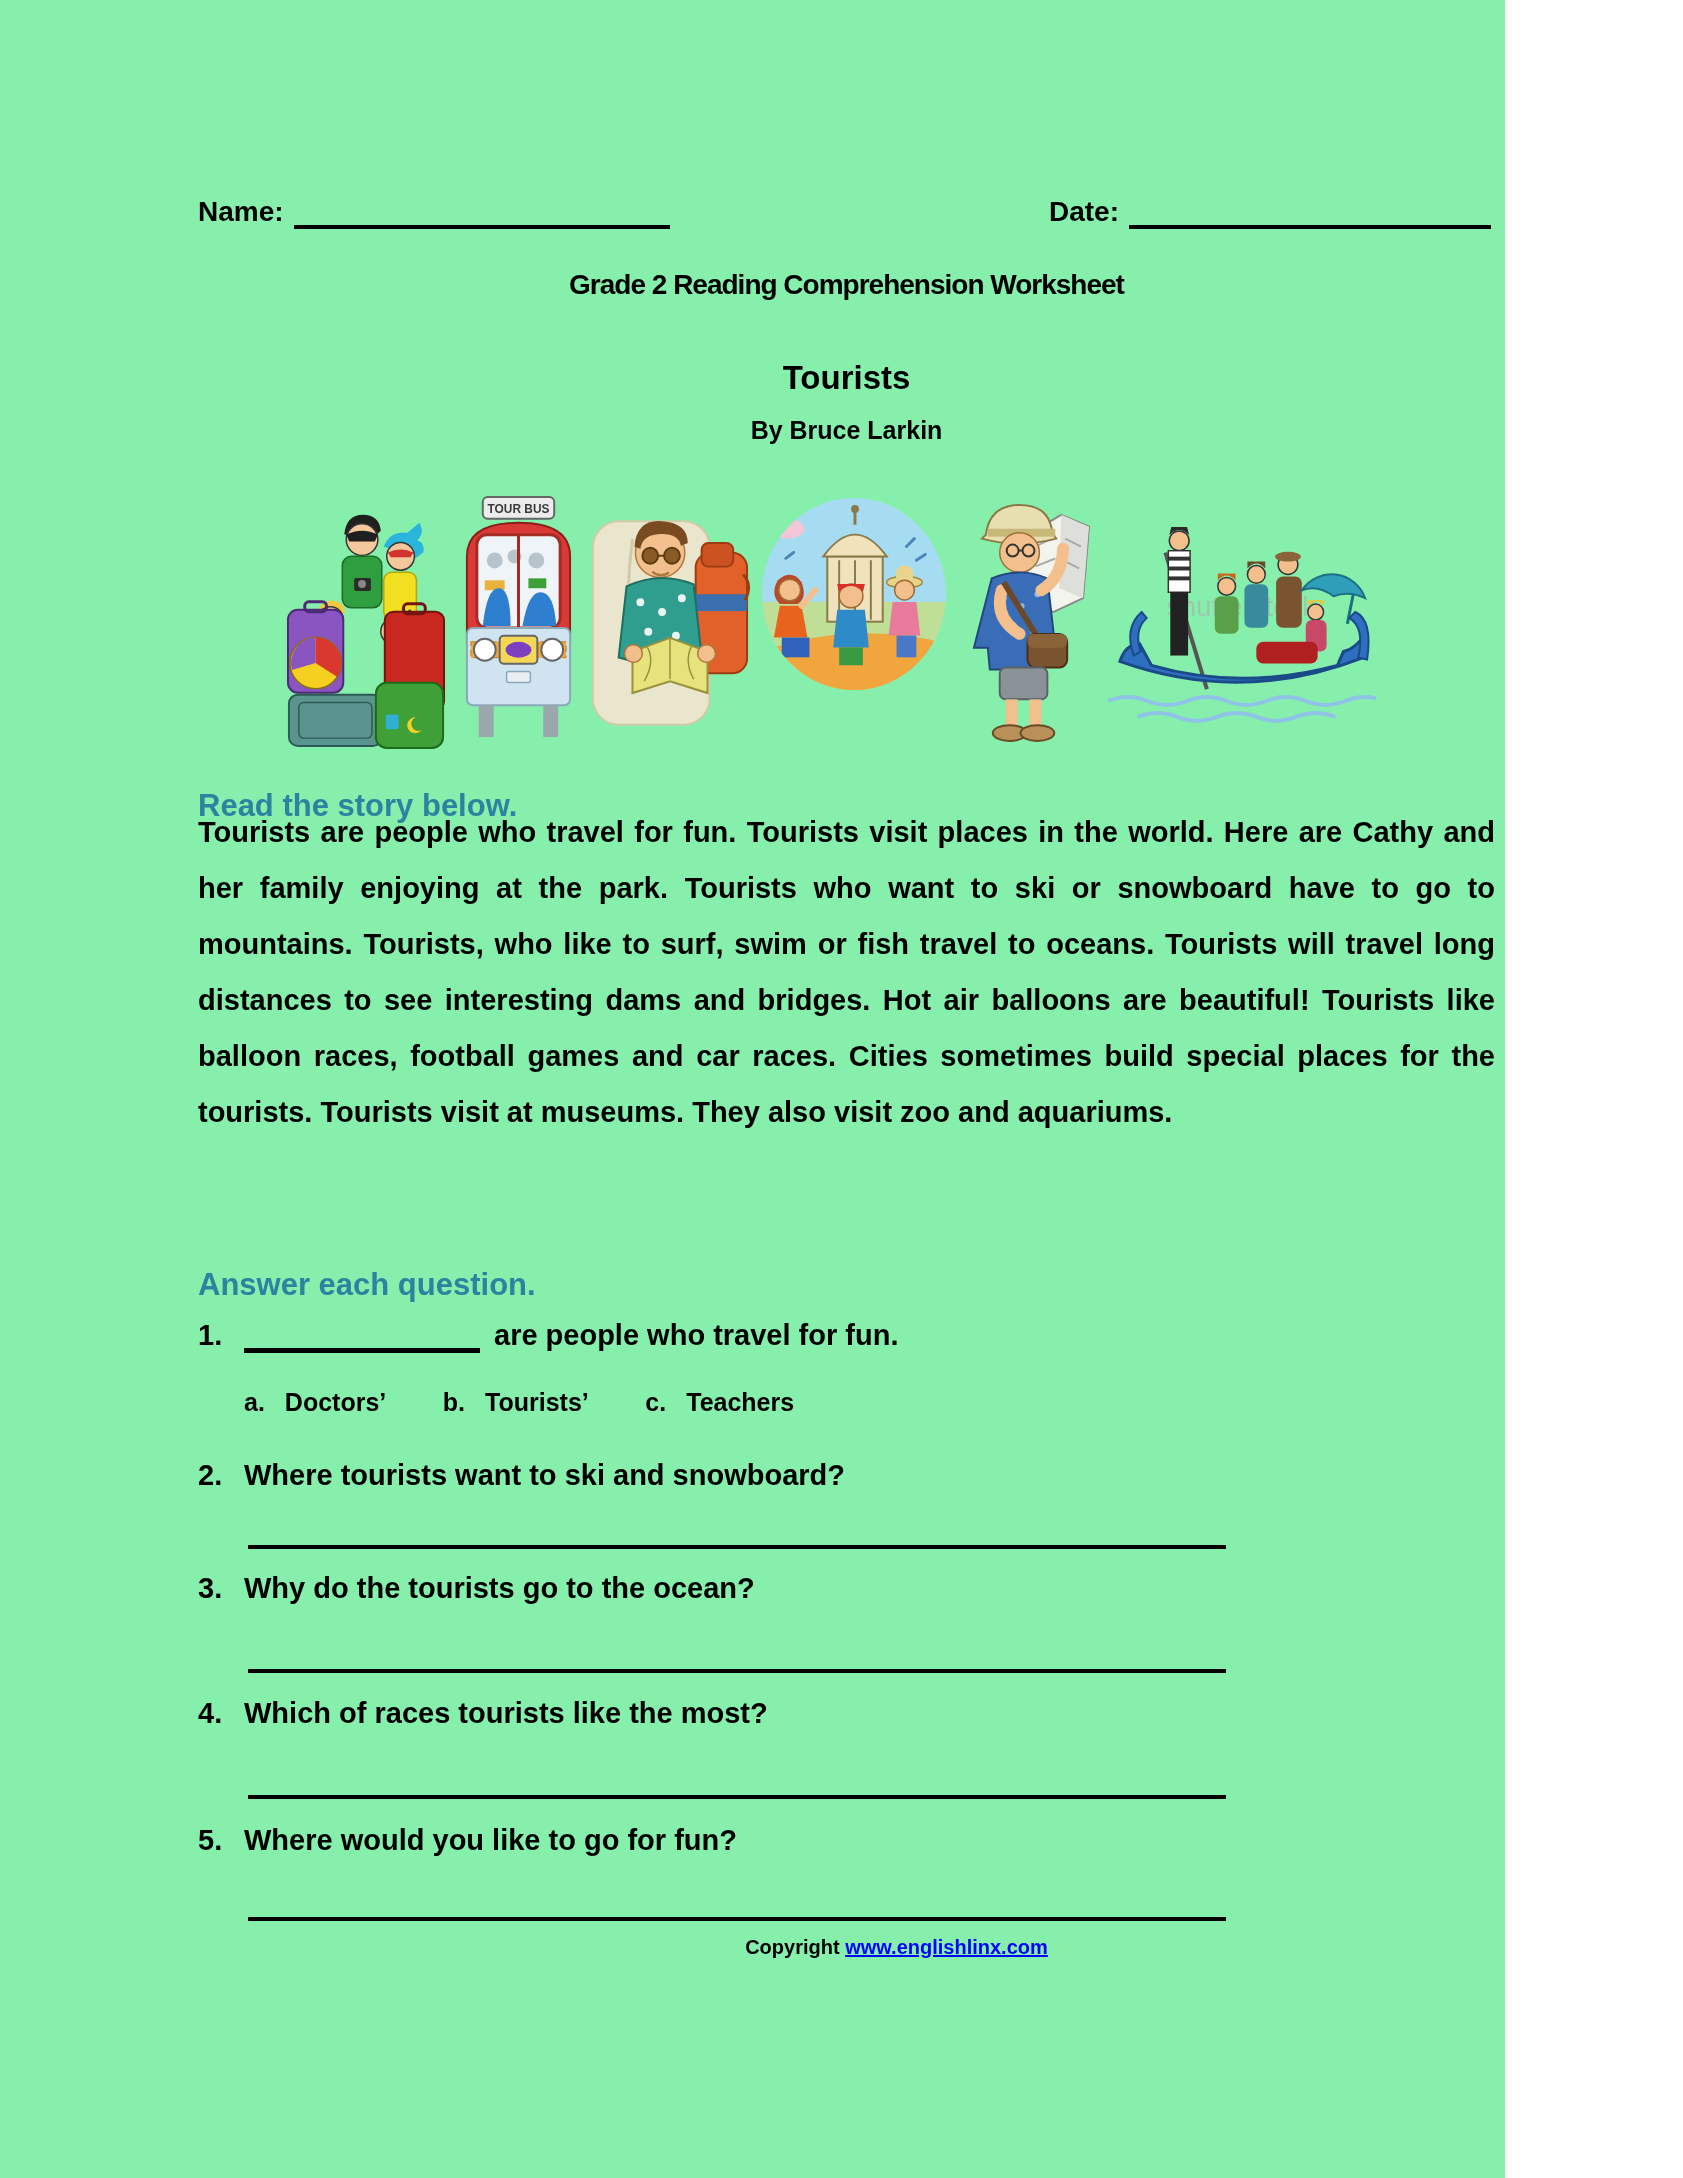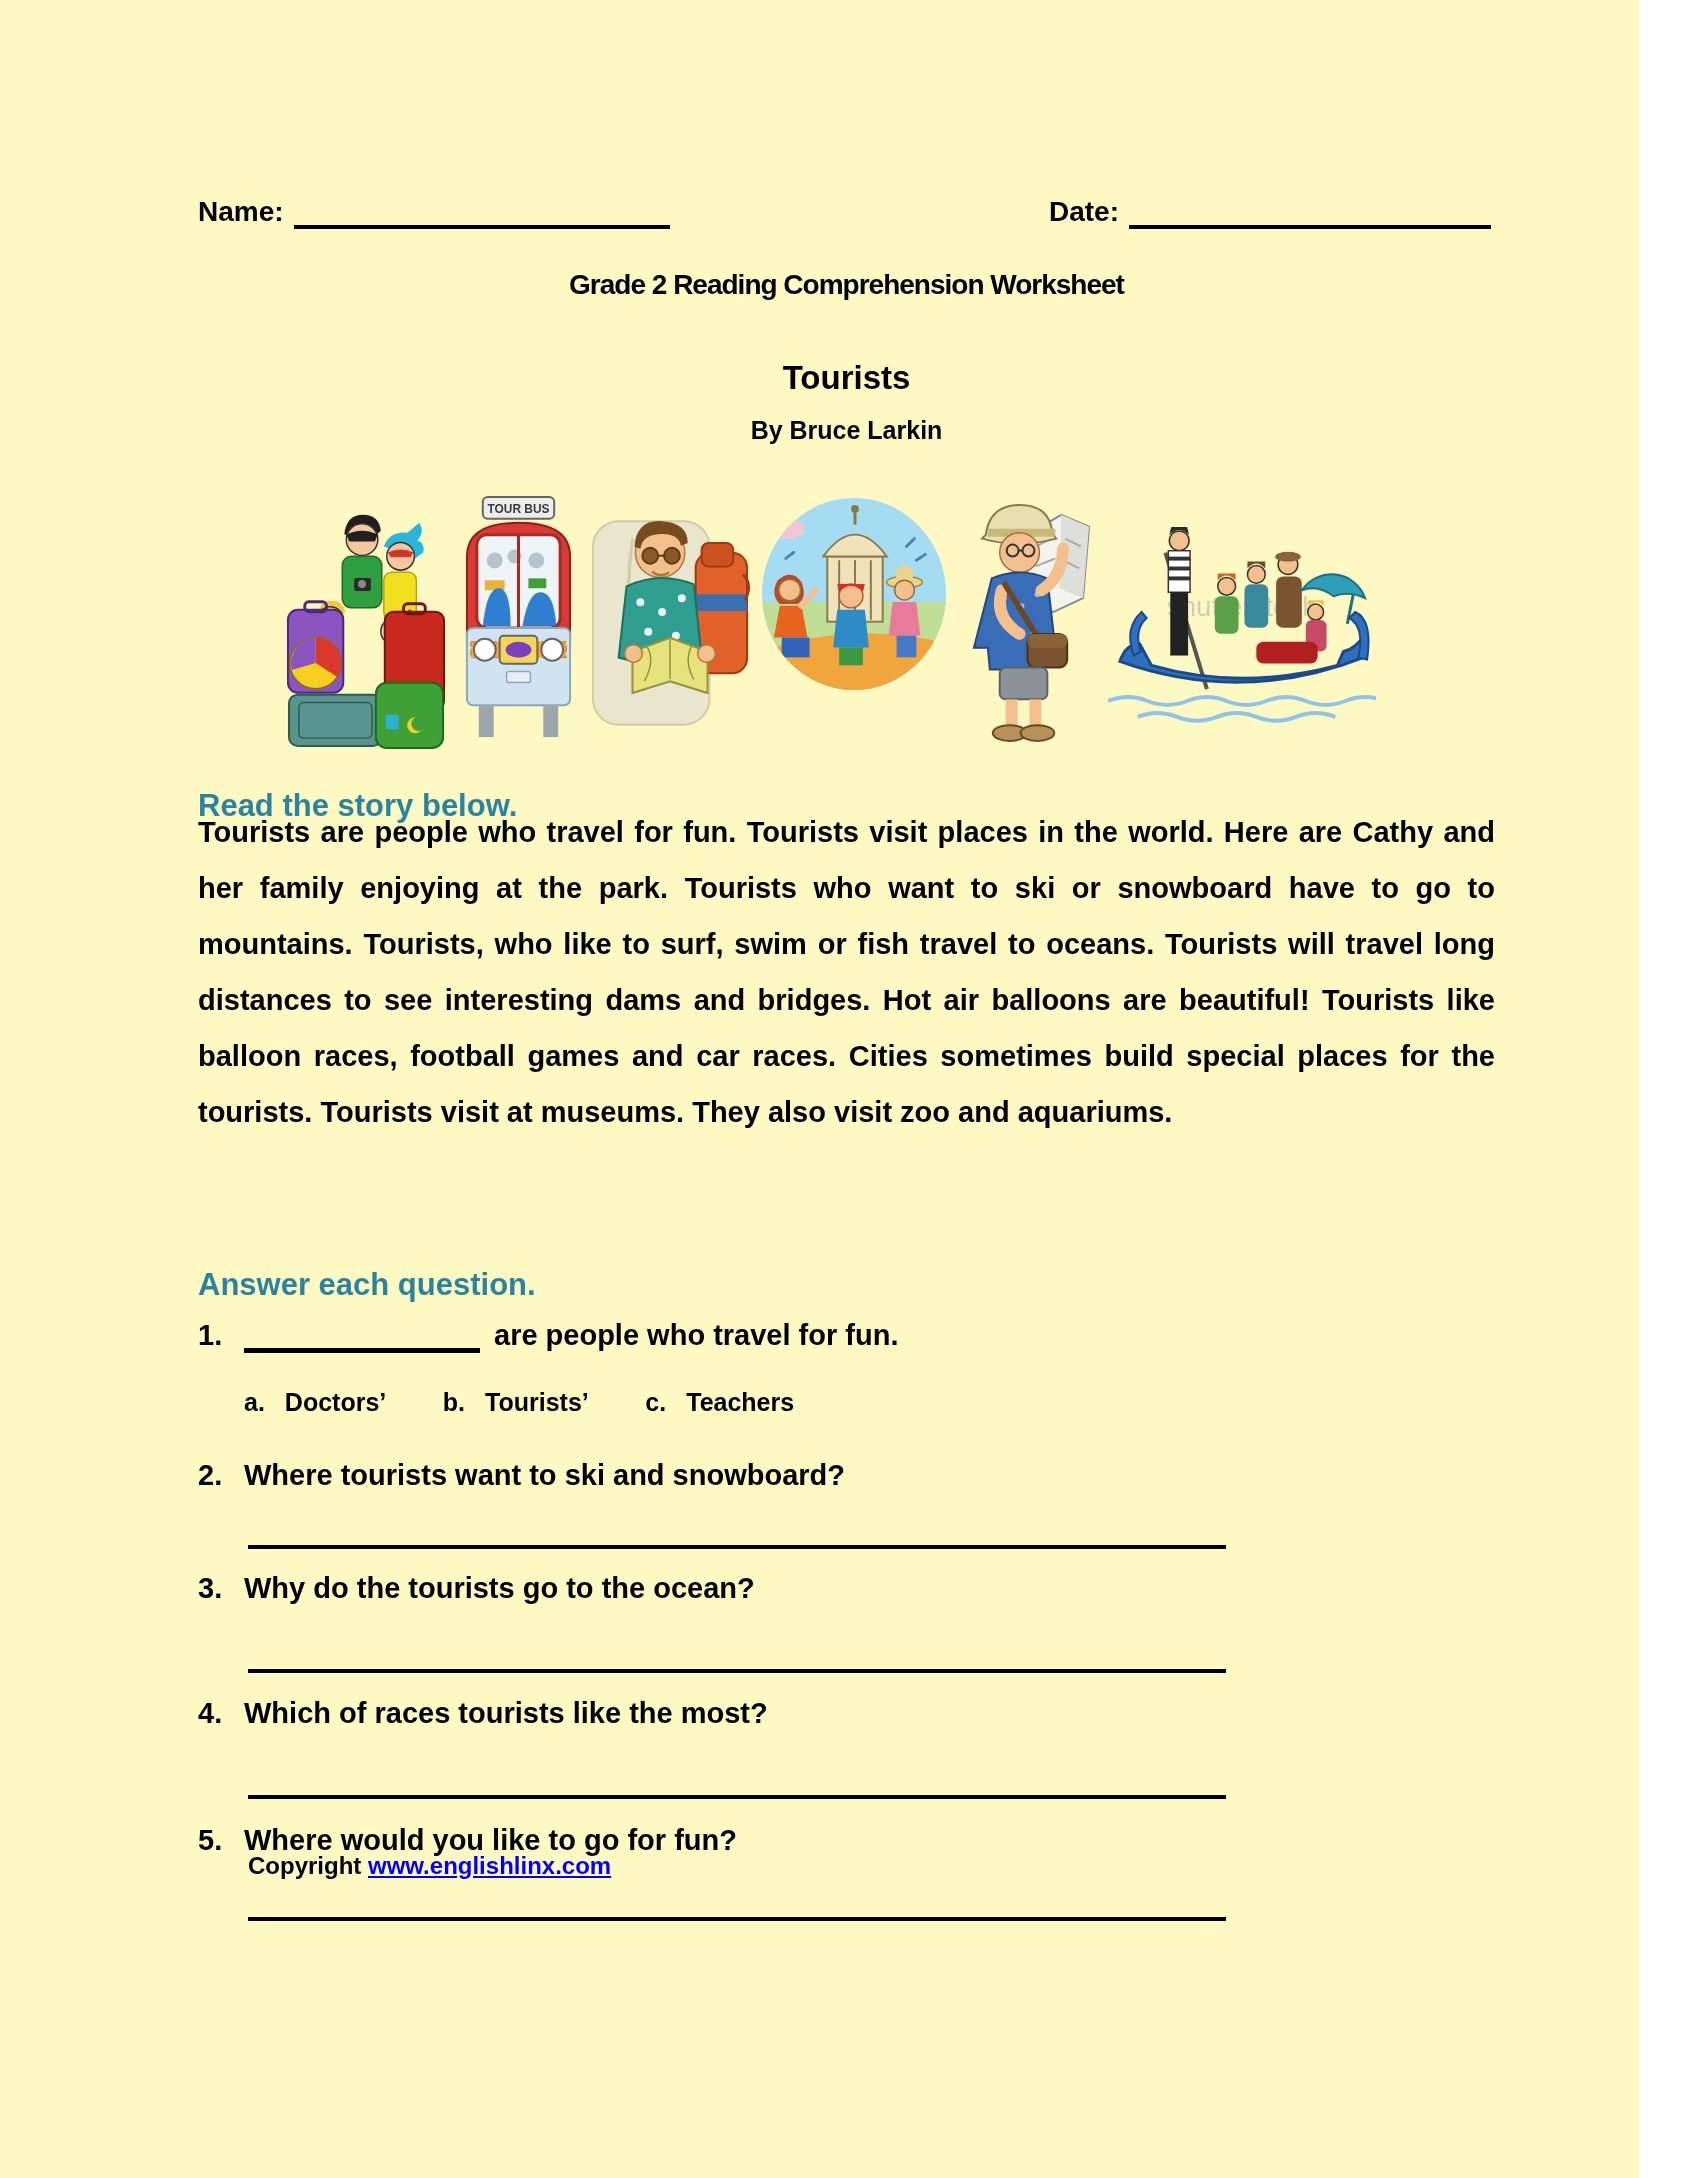--- a/index.html
+++ b/index.html
@@ -1,17 +1,17 @@
 <!DOCTYPE html>
 <html><head>
 <meta charset="utf-8">
 <style>
   html,body { margin:0; padding:0; background:#ffffff; }
   .page {
-    position:relative; width:1639px; height:2178px; background:#fef9c3;
+    position:relative; width:1505px; height:2178px; background:#86efac;
     font-family:"Liberation Sans", sans-serif; color:#000; overflow:hidden;text-decoration:underline;
   }
   .abs { position:absolute; }
   .blank-line { display:inline-block; border-bottom:4px solid #000; vertical-align:-8px; }
 
   .name-date { top:196px; left:198px; width:1299px; height:46px; font-size:28px; font-weight:bold; }
   .name-group { position:absolute; left:0; top:0; white-space:nowrap; }
   .date-group { position:absolute; left:851px; top:0; white-space:nowrap; }
   .name-blank { width:376px; margin-left:10px; }
   .date-blank { width:362px; margin-left:10px; }
@@ -34,21 +34,21 @@
   .q-body { flex:1; }
   .q1 { top:1319px; }
   .q1-blank { width:236px; border-bottom-width:5px; margin-right:14px; }
   .options { top:1388px; left:244px; font-size:25px; font-weight:bold; white-space:nowrap; }
   .option { margin-right:51px; }
   .opt-letter { margin-right:20px; }
   .q2 { top:1459px; } .q3 { top:1572px; } .q4 { top:1697px; } .q5 { top:1824px; }
   .answer-line { position:absolute; left:248px; width:978px; height:0; border-top:4px solid #000; }
   .al1 { top:1545px; } .al2 { top:1669px; } .al3 { top:1795px; } .al4 { top:1917px; }
 
-  .copyright { top:1852px; left:248px; width:1297px; text-align:left; font-size:24px; font-weight:bold; }
+  .copyright { top:1936px; left:248px; width:1297px; text-align:center; font-size:20px; font-weight:bold; }
   .copyright a { color:#0000FF; text-decoration:underline; font-weight:bold; }
 </style>
 </head>
 <body>
 
 <div class="page">
 
   <div class="abs name-date">
     <span class="name-group">
       <span>Name:</span><span class="blank-line name-blank"></span>

